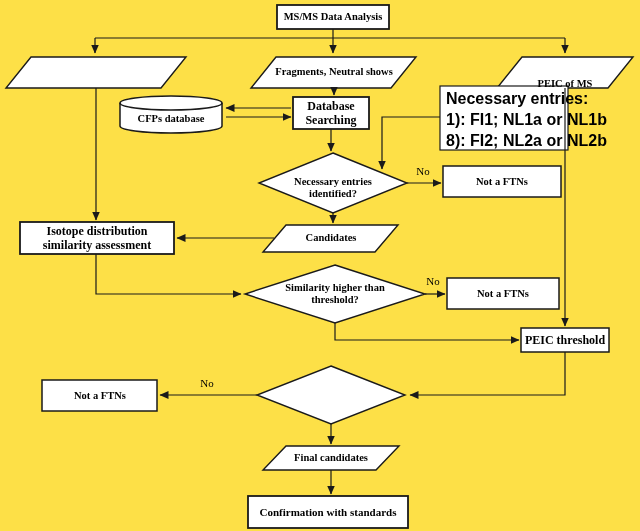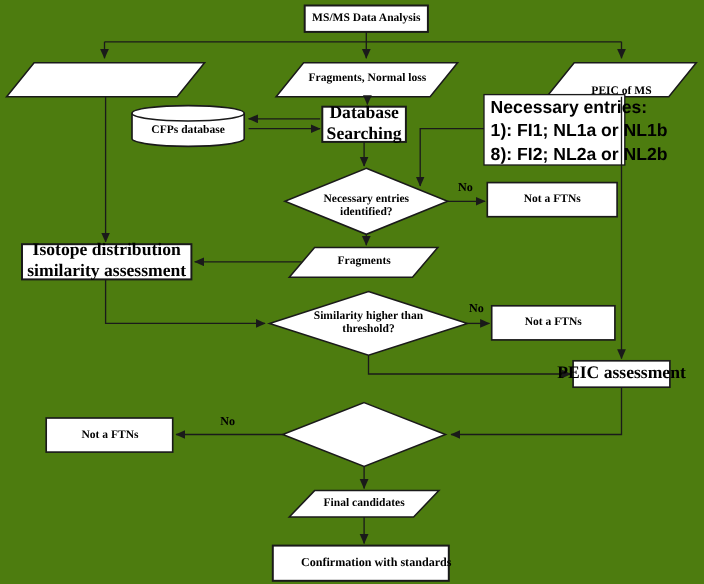--- a/index.html
+++ b/index.html
@@ -1,27 +1,27 @@
 <!DOCTYPE html>
 <html><head>
 <meta charset="utf-8">
 <style>
   html,body{margin:0;padding:0;background:#fff;}
-  .stage{position:relative;width:640px;height:531px;background:#4d7c0f;overflow:hidden;
+  .stage{position:relative;width:640px;height:531px;background:#fde047;overflow:hidden;
          font-family:"Liberation Serif", serif;}
   .stage svg{position:absolute;left:0;top:0;}
   .lbl{position:absolute;transform:translate(-50%,-50%);text-align:center;font-weight:bold;
        font-size:10.5px;color:#000;line-height:1.18;white-space:nowrap;}
   .wrap{white-space:normal;}
-  .small{font-size:16px;}
-  .big{font-size:11px;margin-left:14px;}
+  .small{font-size:12px;}
+  .big{font-size:11px;}
   .note-box-text{position:absolute;left:446px;top:88px;width:122px;
        font-family:"Liberation Sans", sans-serif;font-weight:bold;font-size:16px;color:#000;}
   .note-box-text .note-line{height:21px;display:flex;align-items:center;white-space:nowrap;}
-  .no-lbl{position:absolute;transform:translate(-50%,-50%);font-weight:bold;font-size:11px;color:#000;}
+  .no-lbl{position:absolute;transform:translate(-50%,-50%);font-weight:normal;font-size:11px;color:#000;}
 </style>
 </head>
 <body>
 
 <div class="stage">
 
   <svg width="640" height="531" viewBox="0 0 640 531">
     <defs>
       <marker id="arr" markerWidth="10" markerHeight="9" refX="8.5" refY="4" orient="auto" markerUnits="userSpaceOnUse">
         <path d="M0,0 L9,4 L0,8 Z" fill="#1a1a1a"></path>
@@ -76,44 +76,44 @@
     <rect x="42" y="380" width="115" height="31" fill="#fff" stroke="#1a1a1a" stroke-width="1.5"></rect>
 
     <line x1="331" y1="424" x2="331" y2="444" stroke="#1a1a1a" stroke-width="1.2" marker-end="url(#arr)"></line>
     <polygon points="286,446 399,446 376,470 263,470" fill="#fff" stroke="#1a1a1a" stroke-width="1.4"></polygon>
     <line x1="331" y1="470" x2="331" y2="494" stroke="#1a1a1a" stroke-width="1.2" marker-end="url(#arr)"></line>
     <rect x="248" y="496" width="160" height="32" fill="#fff" stroke="#1a1a1a" stroke-width="1.8"></rect>
   </svg>
 
   <div class="lbl" style="left:333px;top:17px;">MS/MS Data Analysis</div>
 
-  <div class="lbl" style="left:334px;top:72px;">Fragments, Normal loss</div>
+  <div class="lbl" style="left:334px;top:72px;">Fragments, Neutral shows</div>
   <div class="lbl" style="left:565px;top:84px;">PEIC of MS</div>
 
   <div class="lbl" style="left:171px;top:119px;">CFPs database</div>
   <div class="lbl wrap small" style="left:331px;top:113px;width:72px;">Database Searching</div>
 
   <div class="note-box-text">
     <div class="note-line">Necessary entries:</div>
     <div class="note-line">1): FI1; NL1a or NL1b</div>
     <div class="note-line">8): FI2; NL2a or NL2b</div>
   </div>
 
   <div class="lbl wrap" style="left:333px;top:188px;width:112px;">Necessary entries identified?</div>
   <div class="no-lbl" style="left:423px;top:171px;">No</div>
   <div class="lbl" style="left:502px;top:182px;">Not a FTNs</div>
 
-  <div class="lbl" style="left:331px;top:238px;">Fragments</div>
+  <div class="lbl" style="left:331px;top:238px;">Candidates</div>
   <div class="lbl wrap" style="left:335px;top:294px;width:128px;">Similarity higher than threshold?</div>
 
   <div class="lbl wrap small" style="left:97px;top:238px;width:150px;">Isotope distribution similarity assessment</div>
   <div class="no-lbl" style="left:433px;top:281px;">No</div>
   <div class="lbl" style="left:503px;top:294px;">Not a FTNs</div>
 
-  <div class="lbl small" style="left:565px;top:340px;">PEIC assessment</div>
+  <div class="lbl small" style="left:565px;top:340px;">PEIC threshold</div>
 
   <div class="no-lbl" style="left:207px;top:383px;">No</div>
   <div class="lbl" style="left:100px;top:396px;">Not a FTNs</div>
 
   <div class="lbl" style="left:331px;top:458px;">Final candidates</div>
   <div class="lbl big" style="left:328px;top:512px;">Confirmation with standards</div>
 
 </div>
 
 </body></html>

